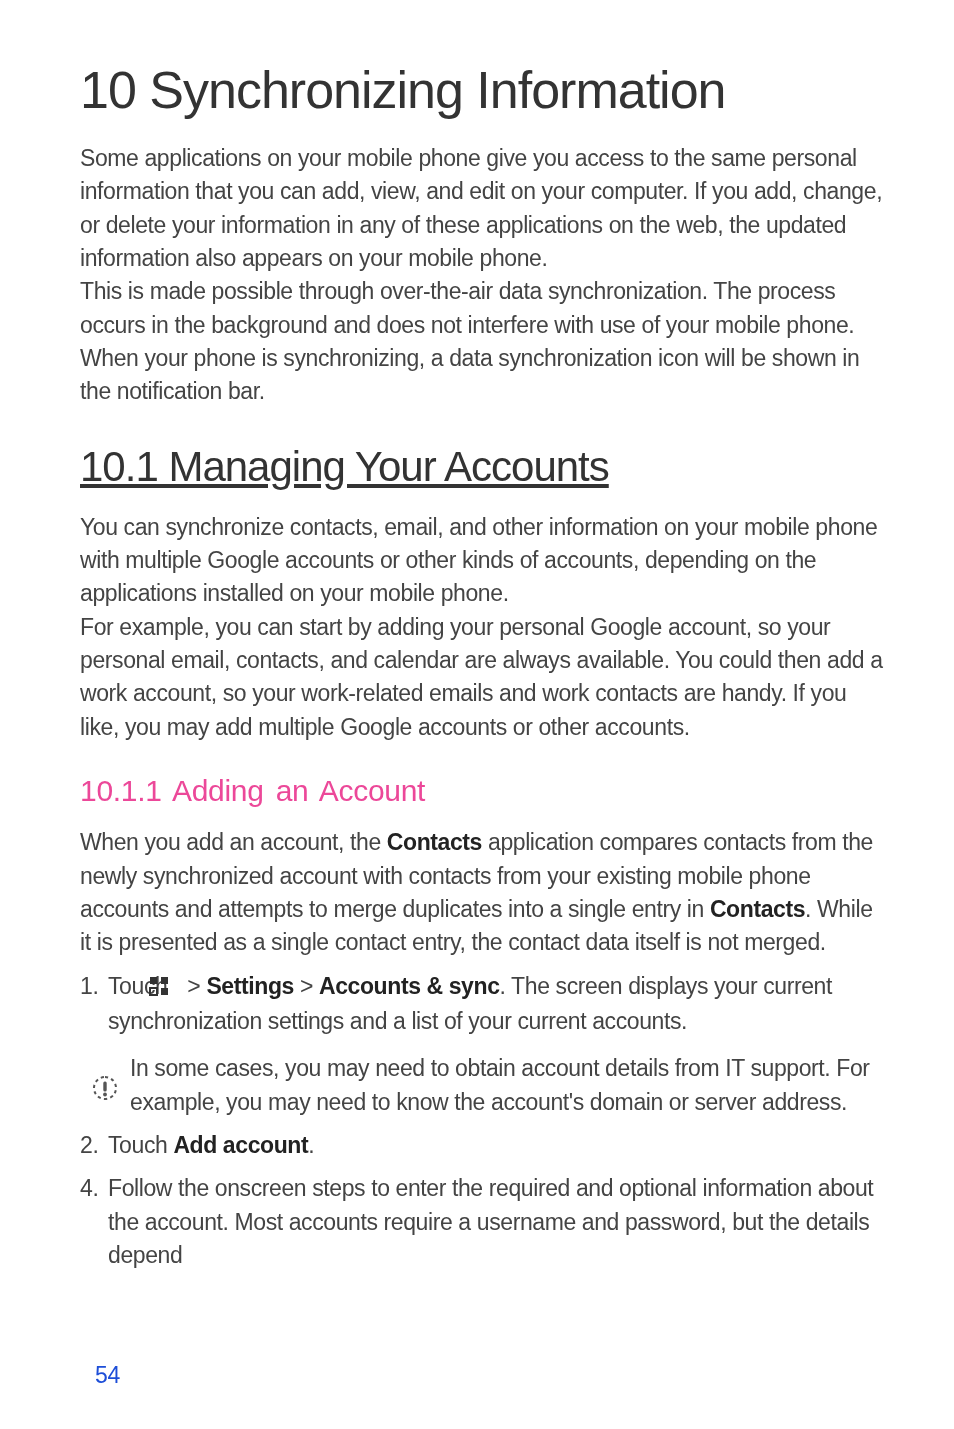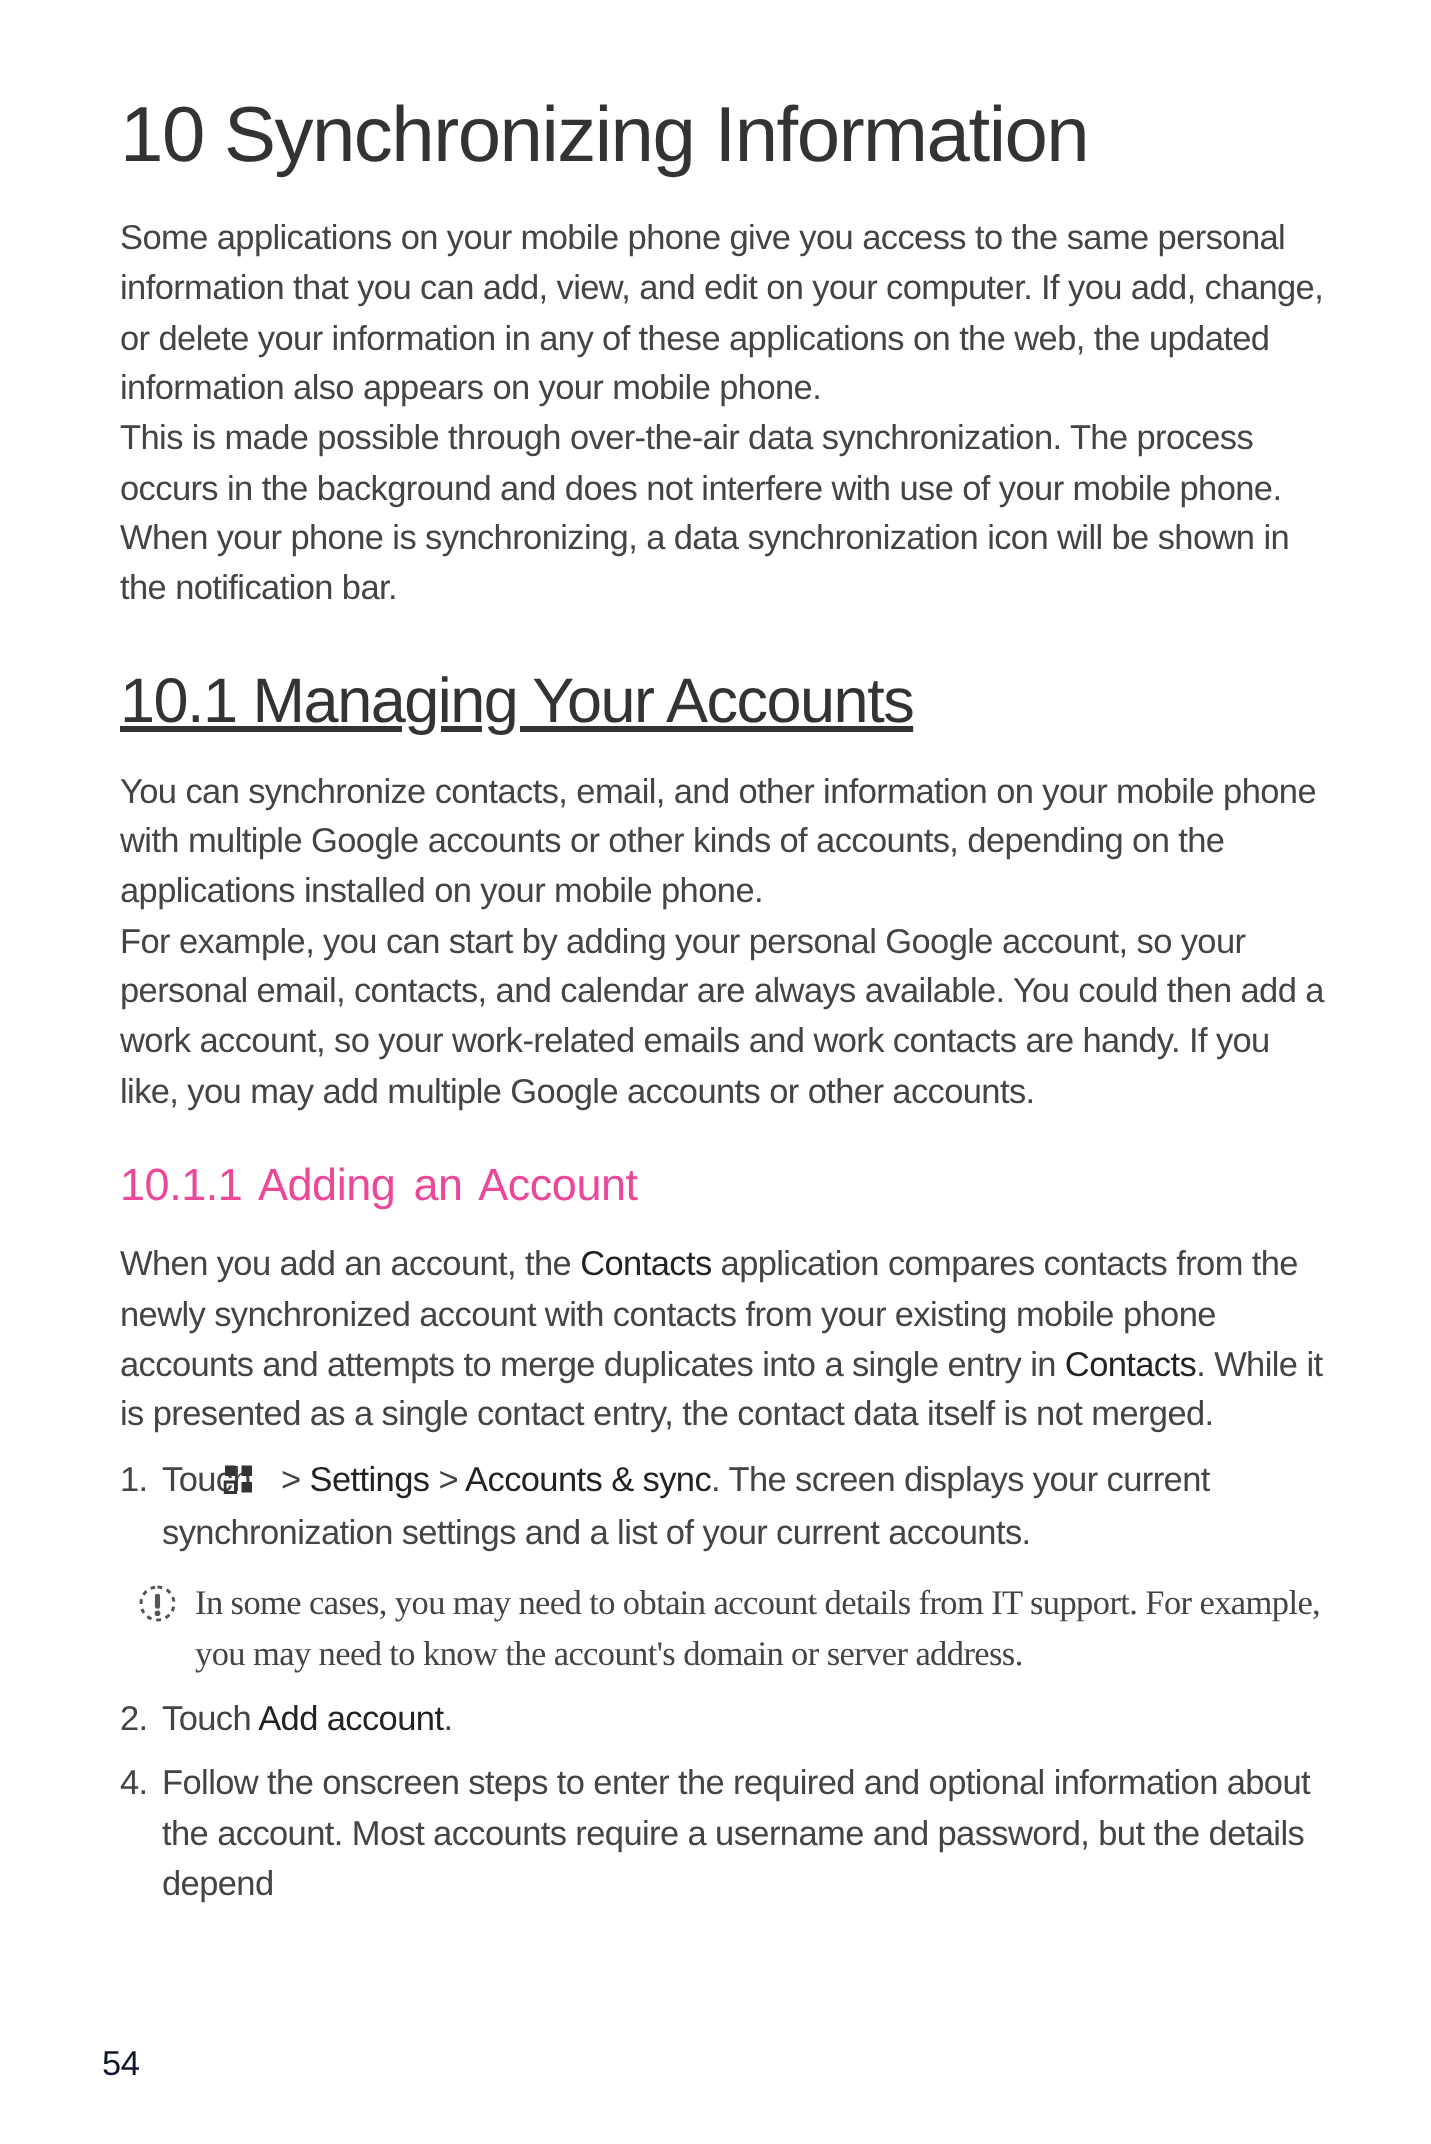--- a/index.html
+++ b/index.html
@@ -46,46 +46,45 @@
     line-height: 1.45;
     color: #444;
     letter-spacing: -0.4px;
     margin-top: 10px;
     padding-left: 28px;
     text-indent: -28px;
   }
   li .num { display: inline-block; width: 28px; text-indent: 0; }
   .note {
     display: flex;
-    align-items: flex-start;
+    align-items: center;
     margin-top: 14px;
     padding-left: 0;
-    font-family: Liberation Serif, serif;
   }
   .note-icon {
     flex: 0 0 50px;
     display: flex;
     justify-content: center;
     padding-top: 4px;
   }
   .note-text {
     font-size: 23px;
     line-height: 1.45;
     color: #444;
     letter-spacing: -0.4px;
   }
   .apps-icon { display: inline-block; vertical-align: -2px; margin: 0 4px; }
   .pagenum {
     position: absolute;
-    left: 68px;
+    left: 95px;
     bottom: 40px;
     font-size: 23px;
-    color: #0f172a;
+    color: #1d4ed8;
   }
-  strong { font-weight: 400; color: #222; }
+  strong { font-weight: 700; color: #222; }
   .intro2 { margin-top: 0; }
 </style>
 </head>
 <body>
 
 <h1>10  Synchronizing Information</h1>
 
 <p>Some applications on your mobile phone give you access to the same personal information that you can add, view, and edit on your computer. If you add, change, or delete your information in any of these applications on the web, the updated information also appears on your mobile phone.</p>
 <p class="intro2">This is made possible through over-the-air data synchronization. The process occurs in the background and does not interfere with use of your mobile phone. When your phone is synchronizing, a data synchronization icon will be shown in the notification bar.</p>
 

